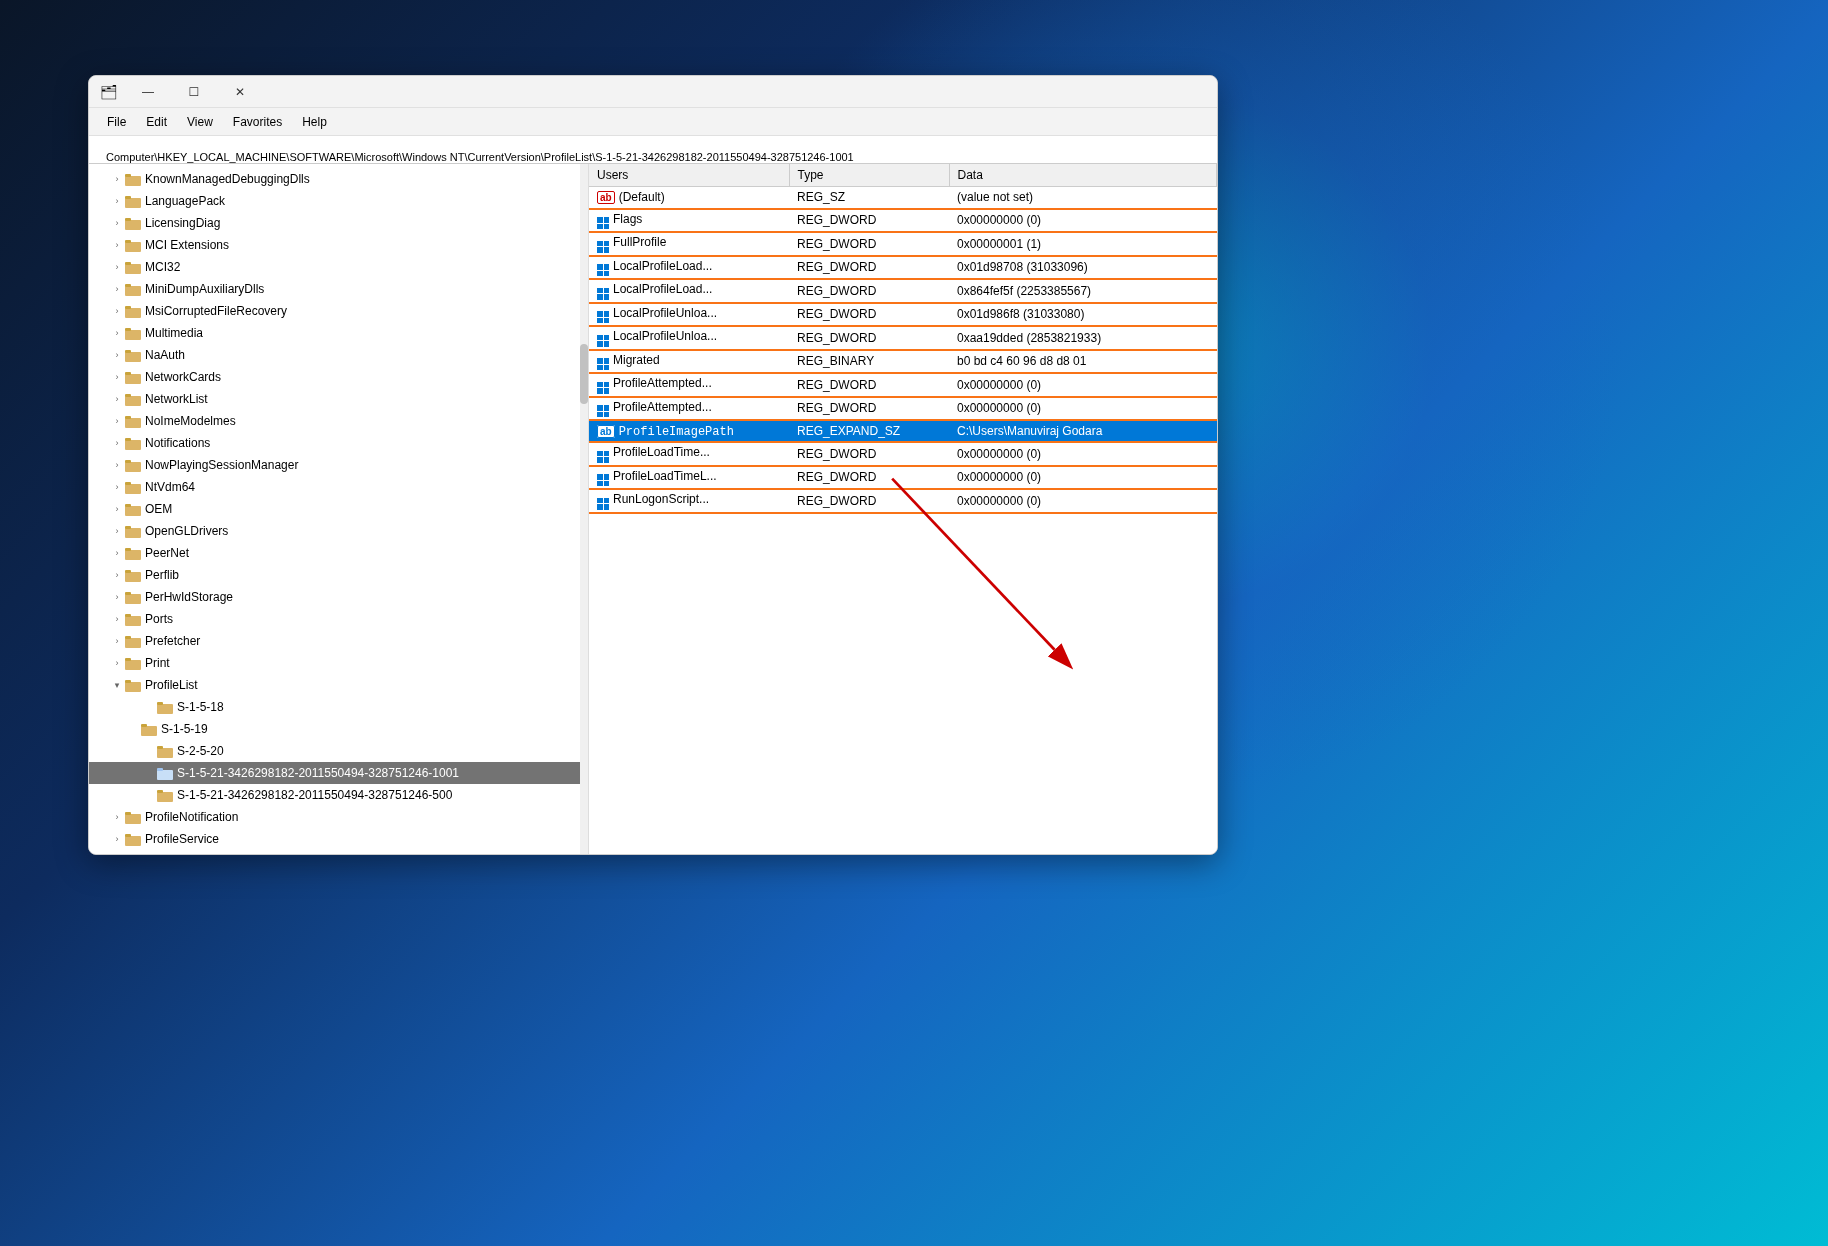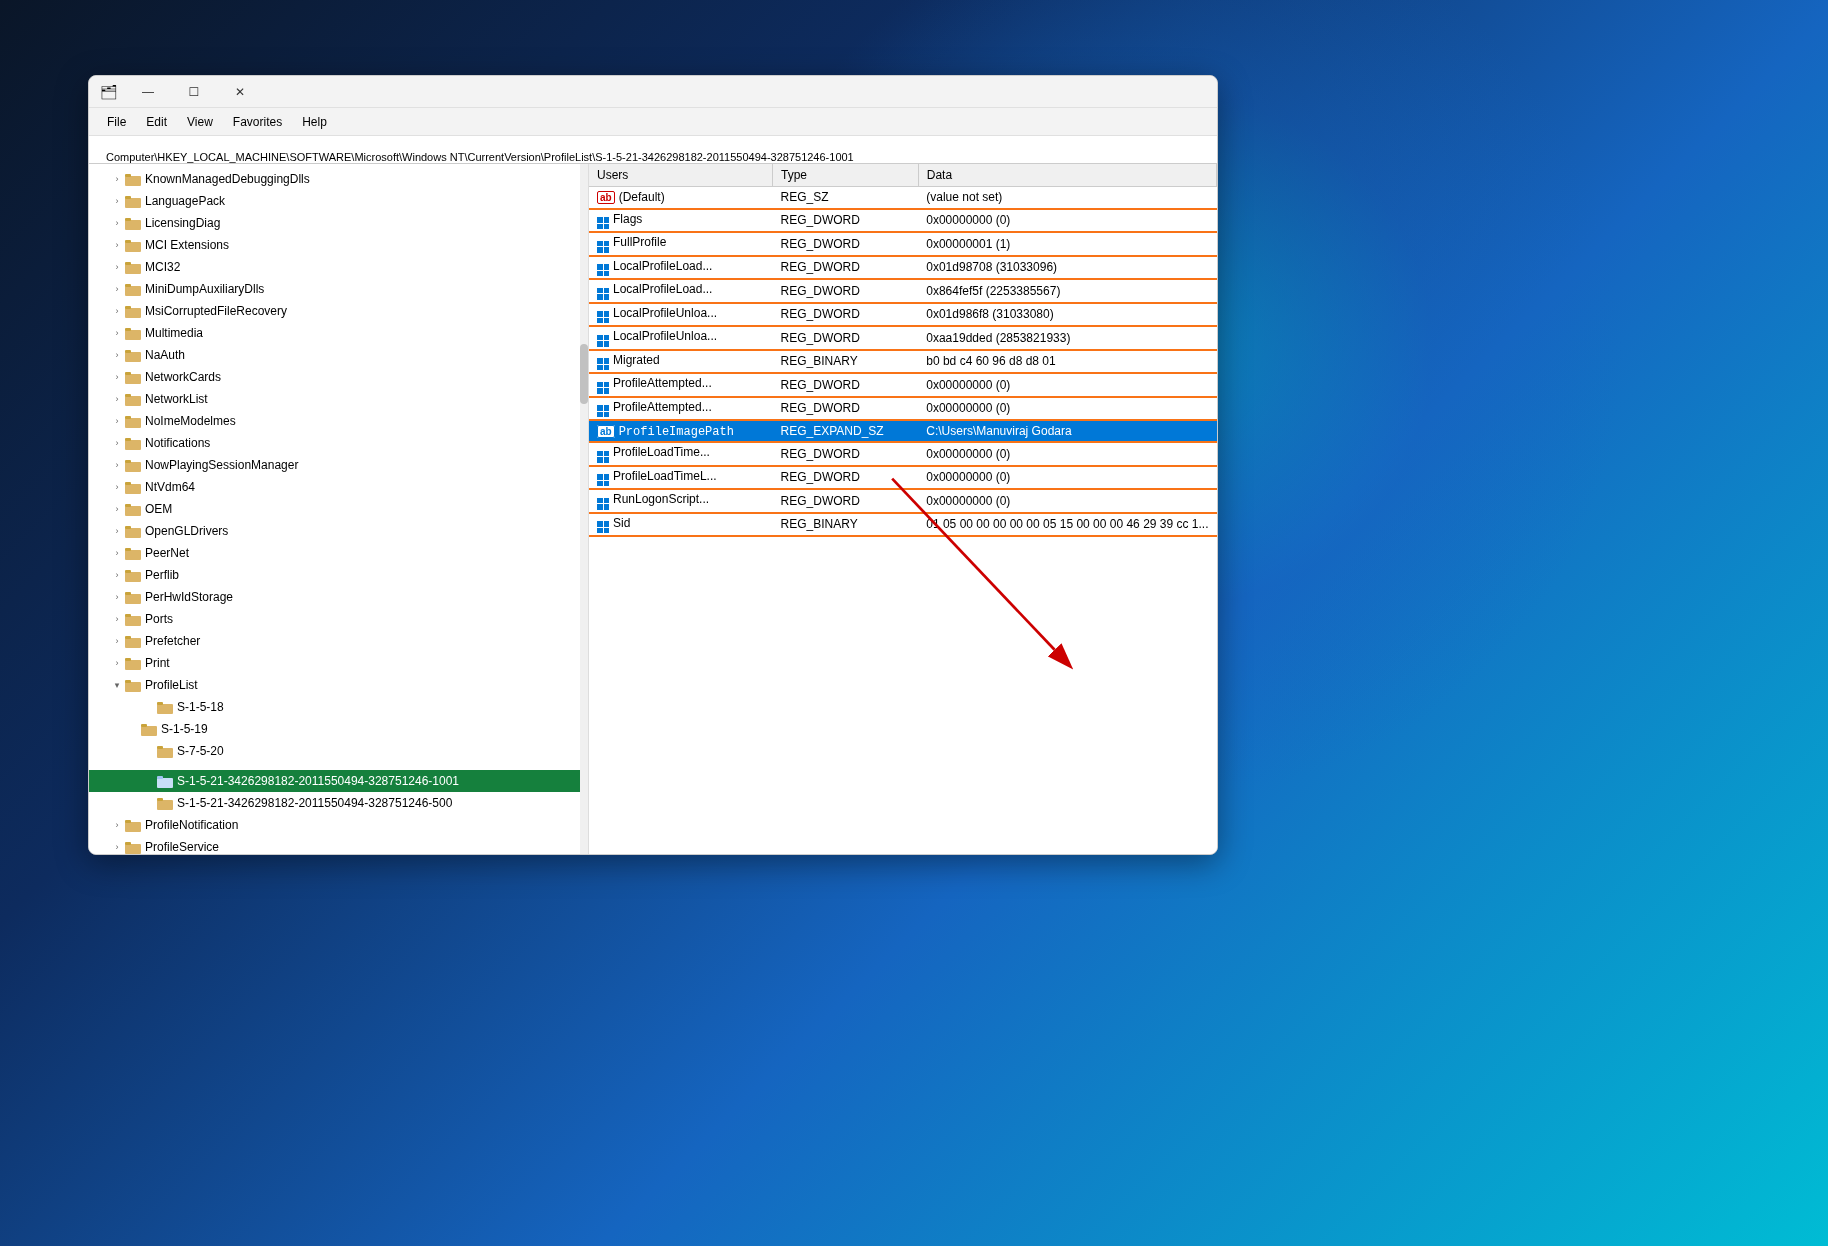--- a/index.html
+++ b/index.html
@@ -132,21 +132,21 @@
     .tree-item {
       display: flex;
       align-items: center;
       height: 22px;
       padding-right: 4px;
       cursor: pointer;
       font-size: 12px;
       color: #000;
       white-space: nowrap;
     }
-    .tree-item.selected { background: #15803d; color: white; margin-top: 8px; }
+    .tree-item.selected { background: #737373; color: white; }
     .tree-item.selected .folder-icon { color: #fff; }
     .expand-btn {
       width: 16px;
       height: 16px;
       display: flex;
       align-items: center;
       justify-content: center;
       font-size: 9px;
       color: #666;
       flex-shrink: 0;
@@ -510,21 +510,21 @@
             <span>S-1-5-19</span>
           </div>
           <div class="tree-item" style="padding-left: 52px;">
             <span class="expand-btn" style="width: 16px;"></span>
             <span class="folder-icon">
               <svg width="16" height="13" viewBox="0 0 16 13">
                 <rect x="0" y="3" width="16" height="10" rx="1" fill="#dcb567"></rect>
                 <rect x="0" y="1" width="6" height="3" rx="1" fill="#c9a33a"></rect>
               </svg>
             </span>
-            <span>S-7-5-20</span>
+            <span>S-2-5-20</span>
           </div>
           <div class="tree-item selected" style="padding-left: 52px;">
             <span class="expand-btn" style="width: 16px;"></span>
             <span class="folder-icon">
               <svg width="16" height="13" viewBox="0 0 16 13">
                 <rect x="0" y="3" width="16" height="10" rx="1" fill="#c8dff7"></rect>
                 <rect x="0" y="1" width="6" height="3" rx="1" fill="#a0c4f0"></rect>
               </svg>
             </span>
             <span>S-1-5-21-3426298182-2011550494-328751246-1001</span>
@@ -702,30 +702,20 @@
             <tr>
               <td><span class="icon-grid">
                   <span style="background: rgb(0, 120, 215);"></span>
                   <span style="background: rgb(0, 120, 215);"></span>
                   <span style="background: rgb(0, 120, 215);"></span>
                   <span style="background: rgb(0, 120, 215);"></span>
                 </span><span>RunLogonScript...</span></td>
               <td>REG_DWORD</td>
               <td>0x00000000 (0)</td>
             </tr>
-            <tr>
-              <td><span class="icon-grid">
-                  <span style="background: rgb(0, 120, 215);"></span>
-                  <span style="background: rgb(0, 120, 215);"></span>
-                  <span style="background: rgb(0, 120, 215);"></span>
-                  <span style="background: rgb(0, 120, 215);"></span>
-                </span><span>Sid</span></td>
-              <td>REG_BINARY</td>
-              <td>01 05 00 00 00 00 00 05 15 00 00 00 46 29 39 cc 1...</td>
-            </tr>
           </tbody>
       </table>
 
       <svg class="annotation-overlay" viewBox="0 0 580 400" style="position:absolute;top:0;left:0;width:100%;height:100%;pointer-events:none;">
         <defs>
           <marker id="arrowhead" markerWidth="10" markerHeight="7" refX="0" refY="3.5" orient="auto">
             <polygon points="0 0, 10 3.5, 0 7" fill="#cc0000"></polygon>
           </marker>
         </defs>
 

